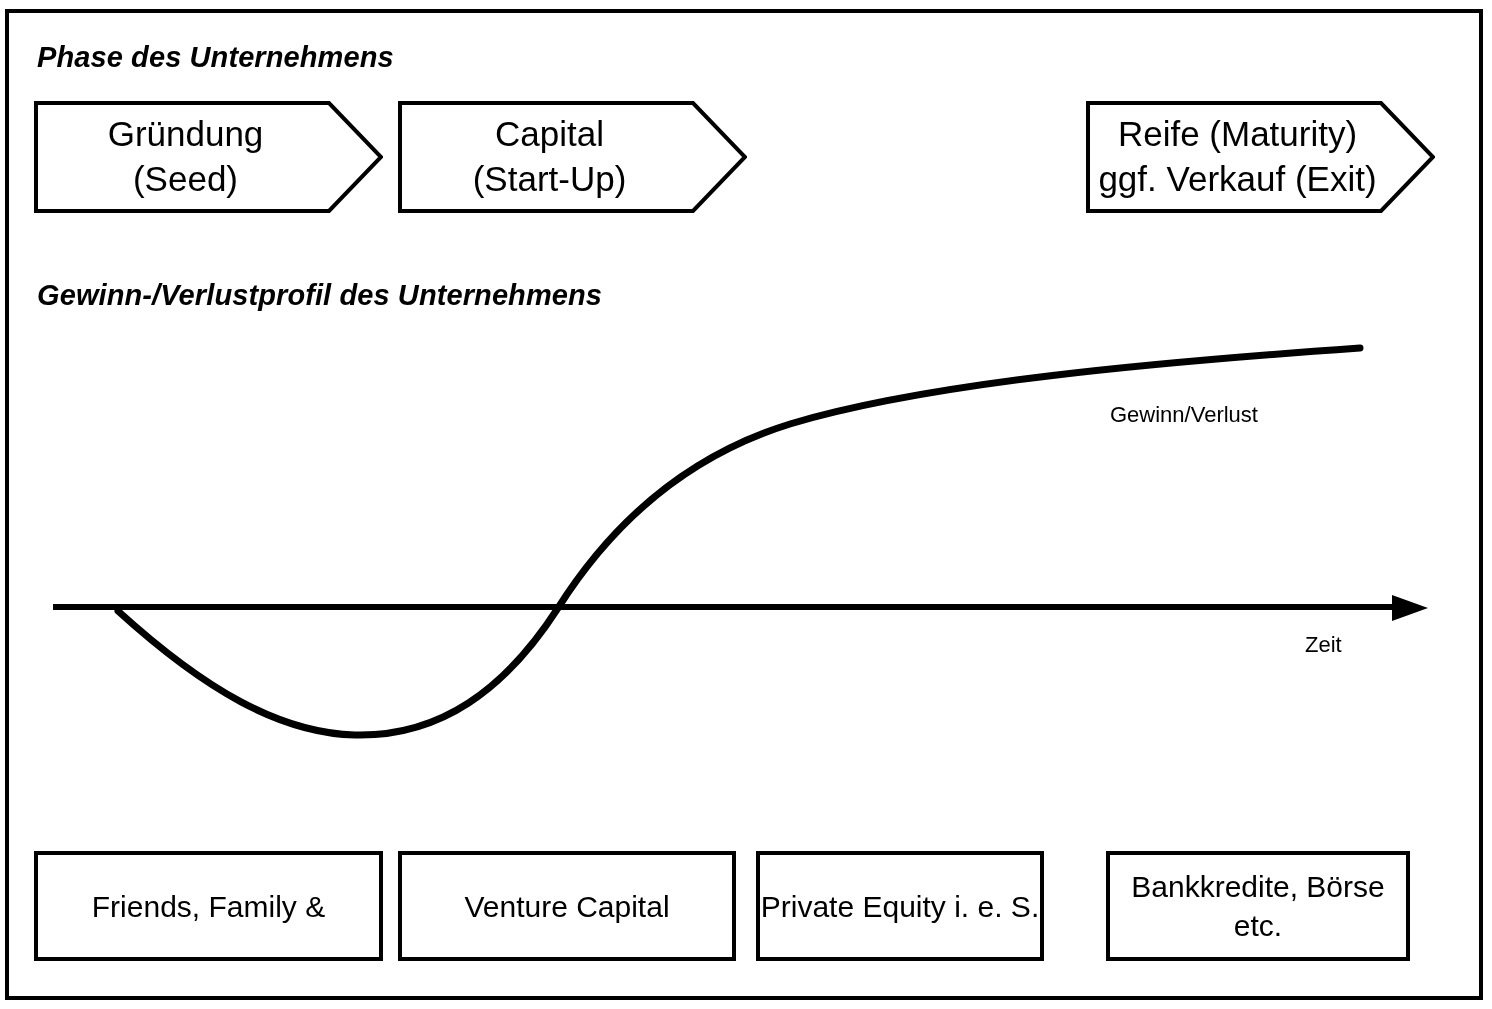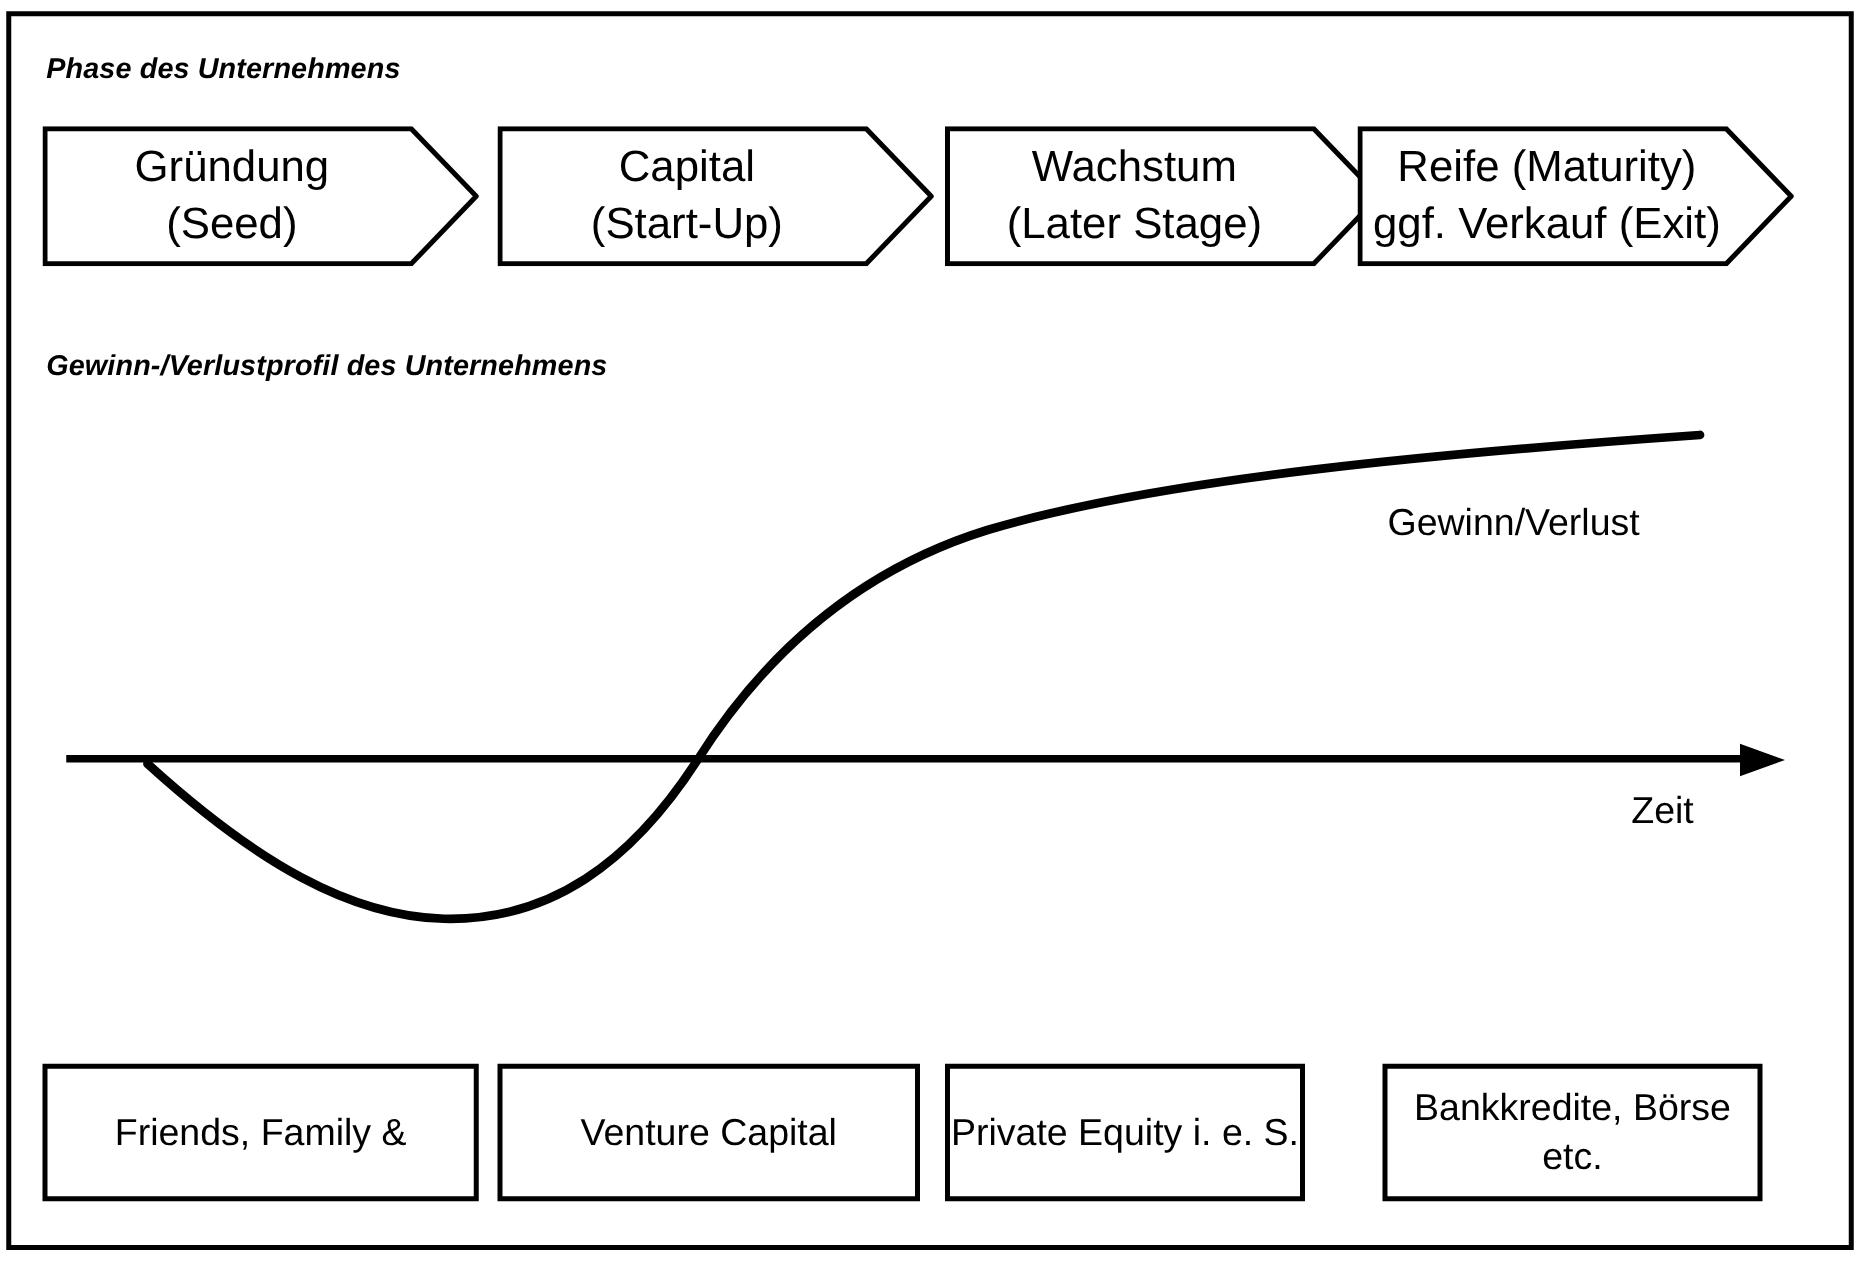--- a/index.html
+++ b/index.html
@@ -25,21 +25,21 @@
     height: 991px;
     border: 4px solid #000000;
     box-sizing: border-box;
   }
 
   
   .section-heading {
     position: absolute;
     font-weight: bold;
     font-style: italic;
-    font-size: 23px;
+    font-size: 29px;
     letter-spacing: 0.1px;
     white-space: nowrap;
     line-height: 1;
     text-align: center;
   }
   #heading-phase   { left: 37px; top: 43px; }
   #heading-profile { left: 37px; top: 281px; }
   #heading-finance { left: 37px; top: 791px; }
 
   
@@ -83,21 +83,21 @@
   #chart-area {
     position: absolute;
     left: 0;
     top: 0;
     width: 1492px;
     height: 1009px;
     pointer-events: none;
   }
   .axis-label {
     position: absolute;
-    font-size: 30px;
+    font-size: 22px;
     line-height: 1;
     white-space: nowrap;
   }
   #label-gewinn { left: 1110px; top: 404px; }
   #label-zeit   { left: 1305px; top: 634px; }
 
   
   #finance-row {
     position: absolute;
     left: 34px;
@@ -145,29 +145,20 @@
     <div class="chevron" style="left:364px; width:349px;">
       <svg width="349" height="112" viewBox="0 0 349 112">
         <polygon points="2,2 295,2 347,56 295,110 2,110" fill="#ffffff" stroke="#000000" stroke-width="4" stroke-linejoin="miter"></polygon>
       </svg>
       <div class="chevron-label">
         <span class="l1">Capital</span>
         <span class="l2">(Start-Up)</span>
       </div>
     </div>
 
-    <div class="chevron" style="left:722px; width:349px;">
-      <svg width="349" height="112" viewBox="0 0 349 112">
-        <polygon points="2,2 295,2 347,56 295,110 2,110" fill="#ffffff" stroke="#000000" stroke-width="4" stroke-linejoin="miter"></polygon>
-      </svg>
-      <div class="chevron-label">
-        <span class="l1">Wachstum</span>
-        <span class="l2">(Later Stage)</span>
-      </div>
-    </div>
 
     <div class="chevron" style="left:1052px; width:349px;">
       <svg width="349" height="112" viewBox="0 0 349 112">
         <polygon points="2,2 295,2 347,56 295,110 2,110" fill="#ffffff" stroke="#000000" stroke-width="4" stroke-linejoin="miter"></polygon>
       </svg>
       <div class="chevron-label">
         <span class="l1">Reife (Maturity)</span>
         <span class="l2">ggf. Verkauf (Exit)</span>
       </div>
     </div>

